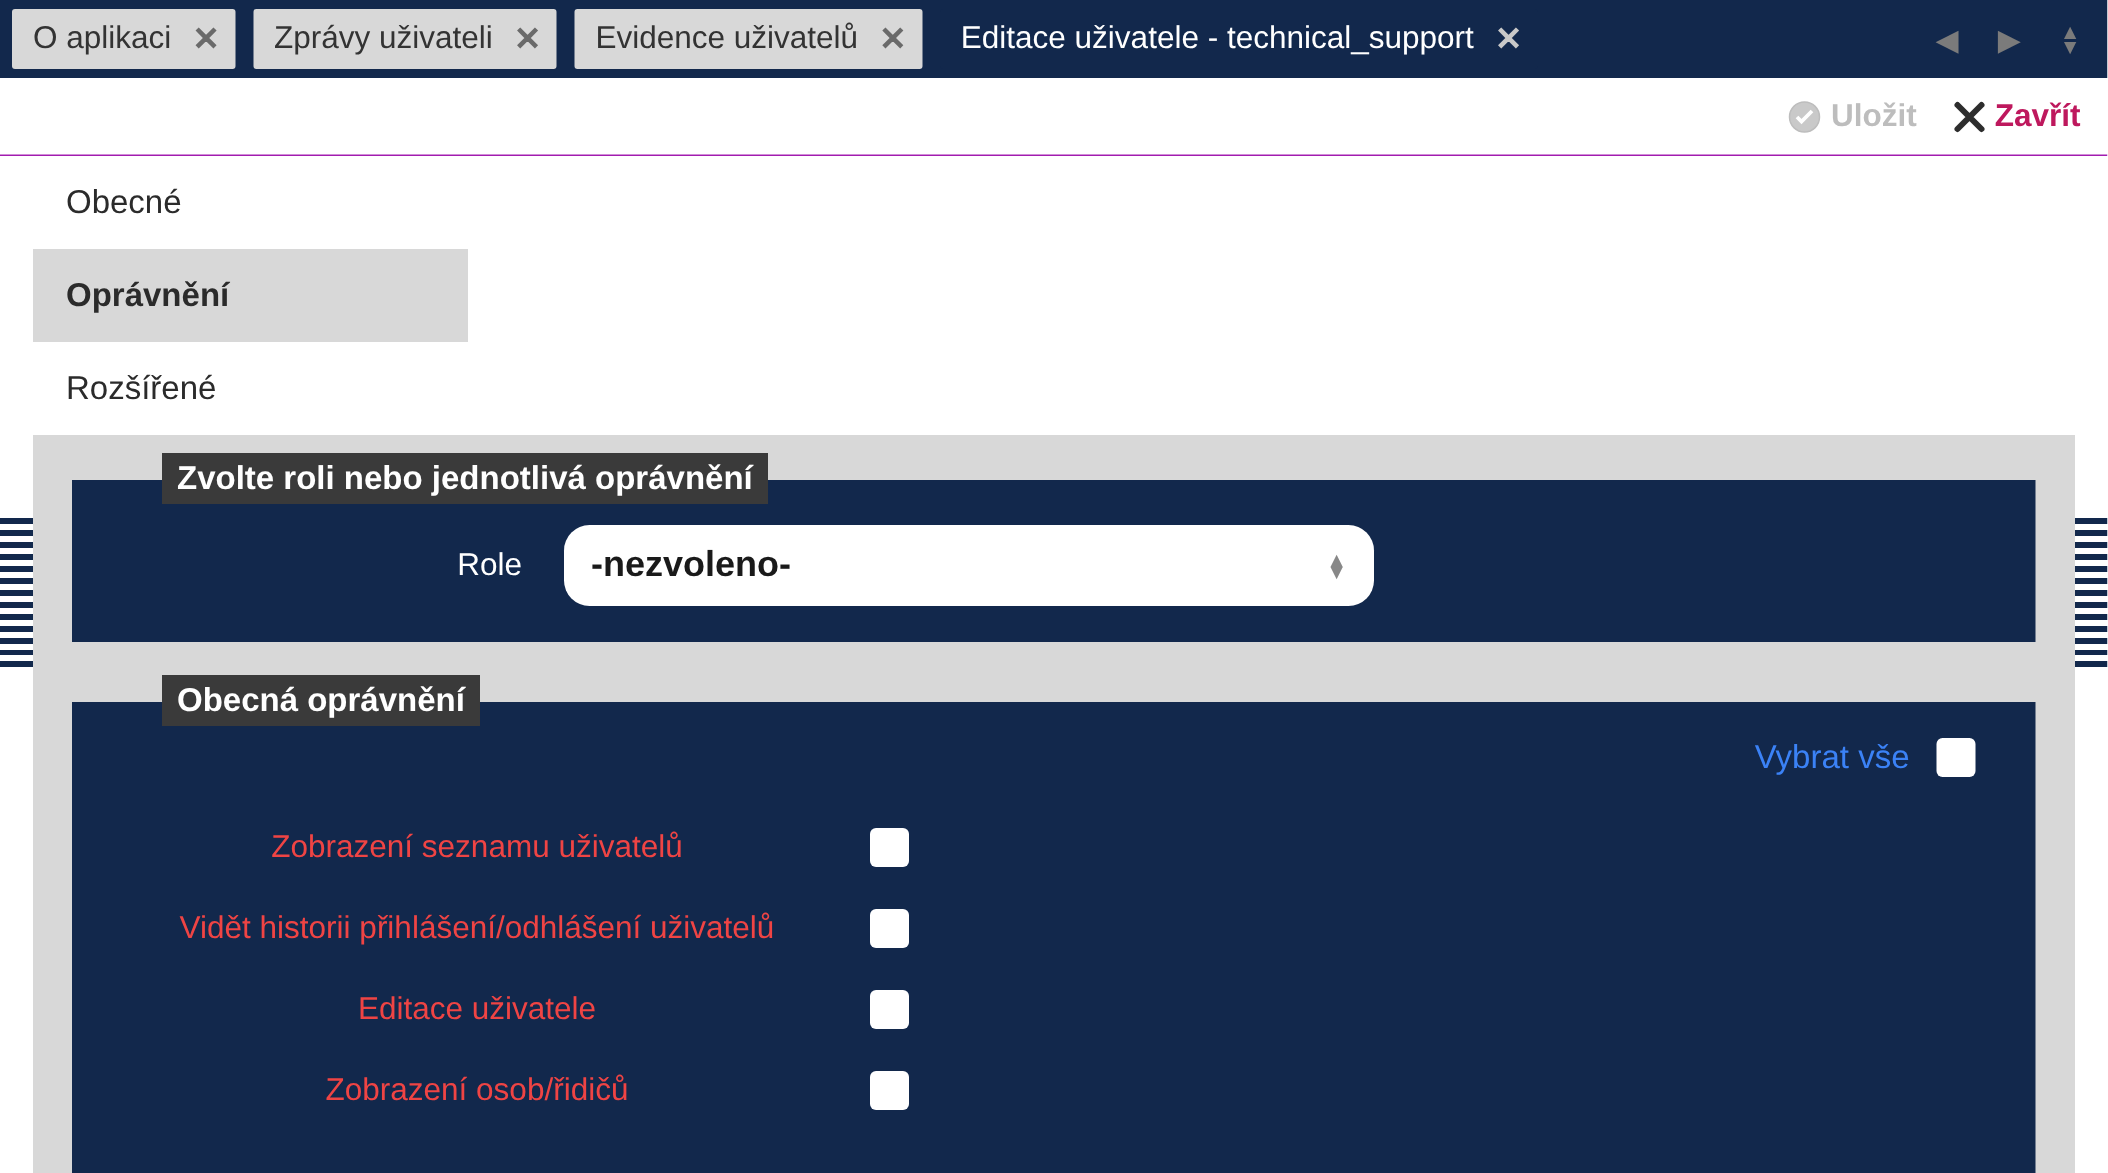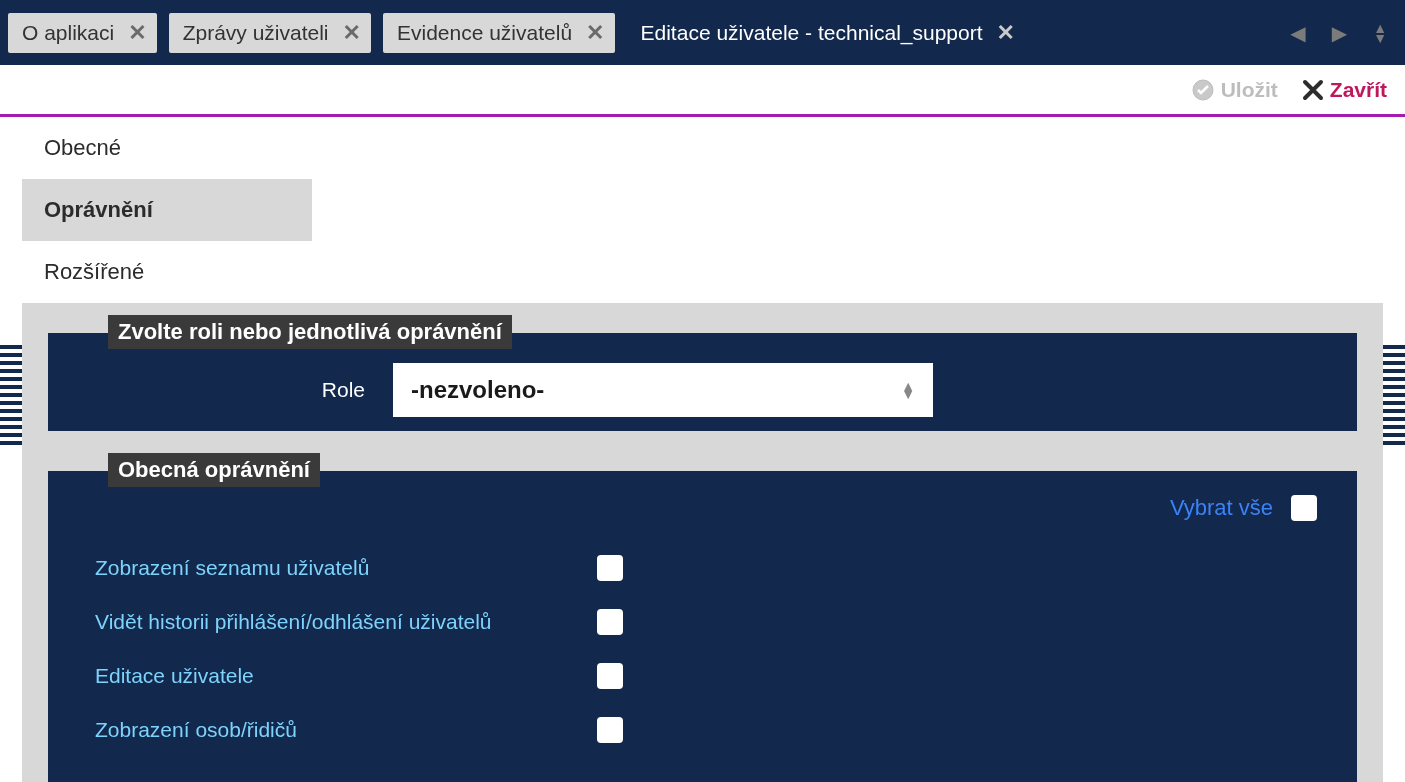--- a/index.html
+++ b/index.html
@@ -23,21 +23,21 @@
       #fff 4px, #fff 8px
     );
     z-index: 0;
   }
   .hatch-left { left: 0; }
   .hatch-right { right: 0; }
 
   .tabbar {
     display: flex;
     align-items: center;
-    height: 65px;
+    height: 52px;
     background: #12284c;
     padding: 0 8px;
     position: relative;
     z-index: 2;
   }
   .tab {
     display: flex;
     align-items: center;
     background: #d8d8d8;
     color: #333;
@@ -71,21 +71,21 @@
   .updown {
     display: flex;
     flex-direction: column;
     line-height: 10px;
     font-size: 14px;
   }
 
   .toolbar {
     height: 52px;
     background: #fff;
-    border-bottom: 3px solid #a21caf;
+    border-bottom: 1px solid #a21caf;
     display: flex;
     align-items: center;
     justify-content: flex-end;
     padding: 12px 18px;
     gap: 24px;
     position: relative;
     z-index: 2;
   }
   .toolbar-btn {
     display: flex;
@@ -135,37 +135,36 @@
     padding: 30px 26px 30px 26px;
     position: relative;
   }
   .content::-webkit-scrollbar { width: 18px; }
   .content::-webkit-scrollbar-track { background: #ececec; }
   .content::-webkit-scrollbar-thumb { background: #b7b7b7; }
 
   .panel {
     background: #12284c;
     margin-bottom: 40px;
-    padding: 0 0 4px 0;
+    padding: 0 0 14px 0;
     position: relative;
   }
   .panel-header {
     position: relative;
     top: -18px;
     left: 60px;
     display: inline-block;
     background: #3a3a3a;
     color: #fff;
     font-weight: bold;
     font-size: 22px;
     padding: 4px 10px;
   }
   .panel-body {
     padding: 0 30px 10px 30px;
-    margin-left: 17px;
   }
 
   .role-row {
     display: flex;
     align-items: center;
     gap: 28px;
     margin-top: -4px;
   }
   .role-label {
     width: 270px;
@@ -178,20 +177,21 @@
     background: #fff;
     height: 54px;
     display: flex;
     align-items: center;
     justify-content: space-between;
     padding: 0 18px;
     font-size: 24px;
     font-weight: bold;
     color: #1a1a1a;
     cursor: pointer;
+    border-radius: 17px;
   }
   .role-select .caret {
     color: #888;
     font-size: 14px;
     display: flex;
     flex-direction: column;
     line-height: 8px;
   }
 
   .select-all-row {
@@ -206,22 +206,22 @@
   }
 
   .perm-row {
     display: flex;
     align-items: center;
     gap: 22px;
     margin: 28px 0;
   }
   .perm-label {
     width: 480px;
-    text-align: left;
-    color: #7dd3fc;
+    text-align: center;
+    color: #ef4444;
     font-size: 21px;
   }
   .cb {
     width: 26px;
     height: 26px;
     background: #fff;
     border-radius: 4px;
     flex-shrink: 0;
     cursor: pointer;
   }

